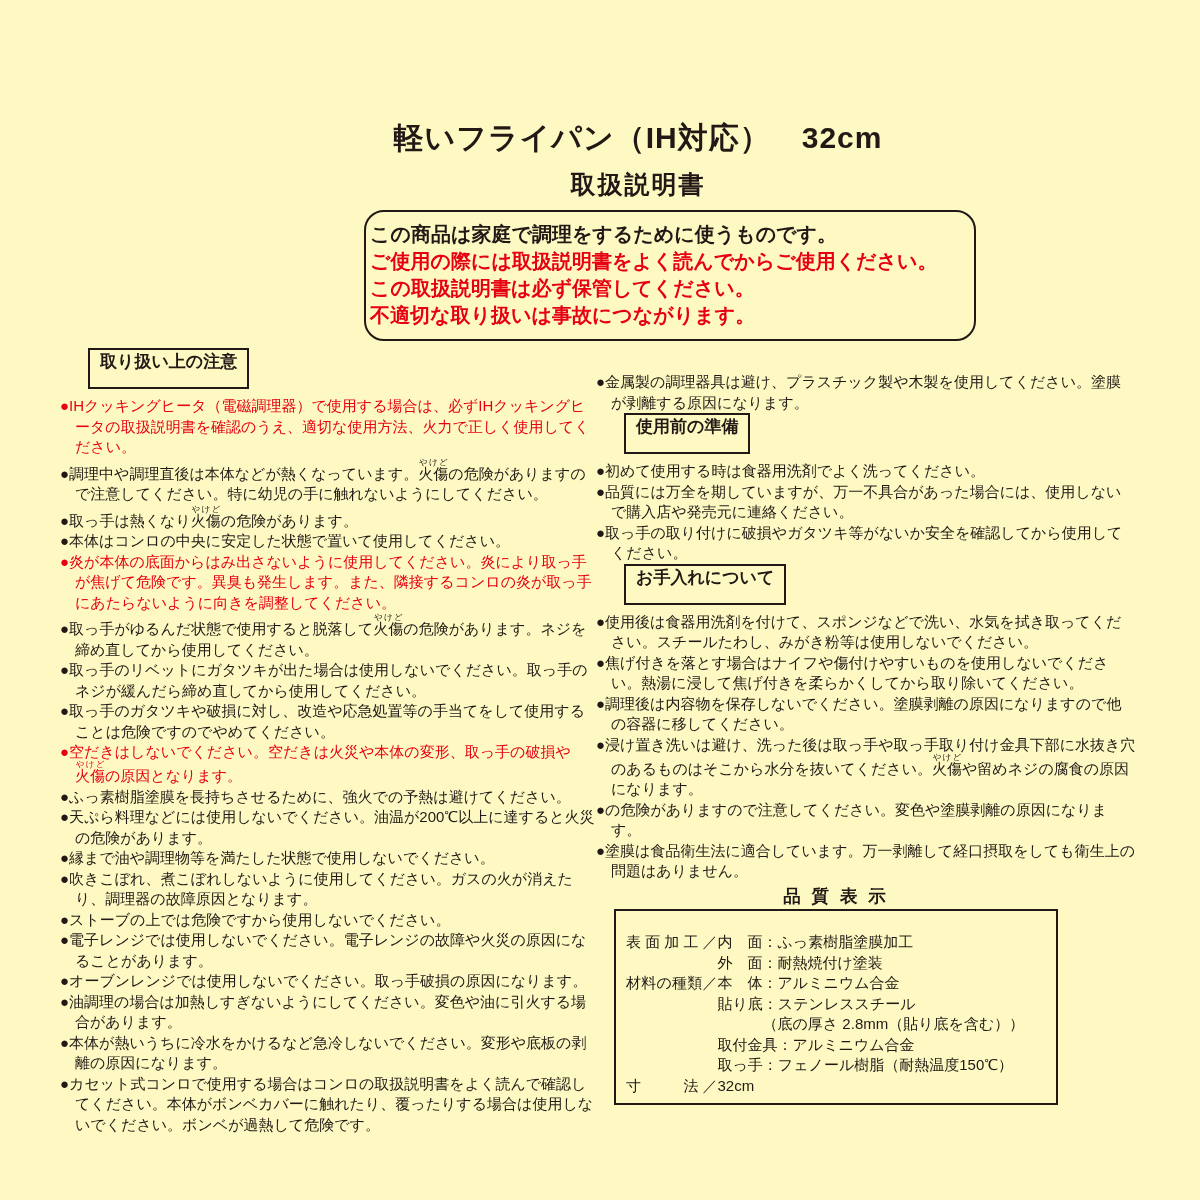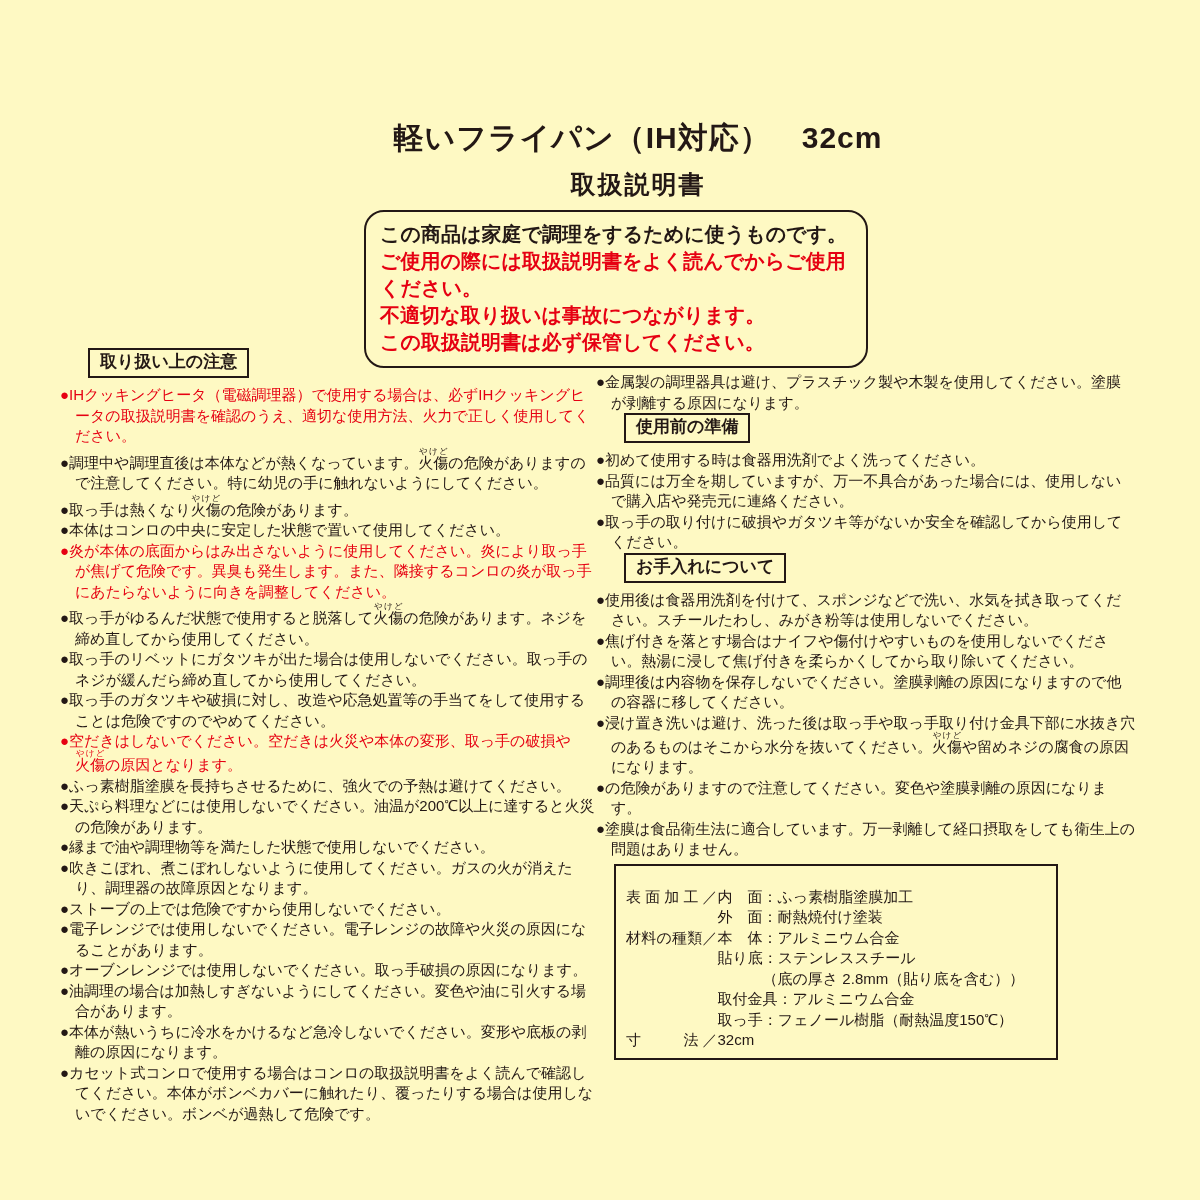--- a/index.html
+++ b/index.html
@@ -6,30 +6,30 @@
   * { margin:0; padding:0; box-sizing:border-box; }
   html,body { background:#ffffff; }
   body { font-family:"Liberation Sans", sans-serif; color:var(--black); }
   .page { position:relative; width:1200px; height:1200px; background:#fef9c3; overflow:hidden; }
 
   .doc-title { position:absolute; top:118px; left:0; width:1276px; text-align:center;
                font-size:30px; font-weight:bold; letter-spacing:1px; }
   .doc-subtitle { position:absolute; top:168px; left:0; width:1276px; text-align:center;
                font-size:25px; font-weight:bold; letter-spacing:2px; }
 
-  .warning-box { position:absolute; left:364px; top:210px; width:504px;
+  .warning-box { position:absolute; left:364px; top:210px; width:612px;
                border:2.5px solid var(--black); border-radius:20px;
-               padding:9px 14px 10px; font-size:20px; font-weight:bold; line-height:27px; }
+               padding:9px 4px 10px; font-size:20px; font-weight:bold; line-height:27px; }
 
   .col { position:absolute; font-size:15px; line-height:20.5px; font-weight:500; }
   .col-left  { left:60px;  top:348px; width:536px; }
   .col-right { left:596px; top:372px; width:540px; }
 
   .section-heading { display:inline-block; border:2px solid var(--black);
-               padding:1px 10px 3px; font-size:17px; font-weight:bold;
+               padding:1px 10px 14px; font-size:17px; font-weight:bold;
                margin:0 0 7px 28px; line-height:22px; }
   .col-right .section-heading { }
 
   .bullet { text-indent:-1em; padding-left:1em; margin:0; }
   [data-color="red"]   { color:var(--red); }
   [data-color="black"] { color:var(--black); }
 
   ruby rt { font-size:8.5px; letter-spacing:0; }
 
   .quality { margin-left:18px; width:444px; margin-top:4px; }
@@ -45,22 +45,22 @@
 <body>
 
 <div class="page">
 
   <div class="doc-title">軽いフライパン（IH対応）　32cm</div>
   <div class="doc-subtitle">取扱説明書</div>
 
   <div class="warning-box">
     <p data-color="black">この商品は家庭で調理をするために使うものです。</p>
     <p data-color="red">ご使用の際には取扱説明書をよく読んでからご使用ください。</p>
+    <p data-color="red">この取扱説明書は必ず保管してください。</p>
     <p data-color="red">不適切な取り扱いは事故につながります。</p>
-    <p data-color="red">この取扱説明書は必ず保管してください。</p>
   </div>
 
   <div class="col col-left">
     <div class="section-heading">取り扱い上の注意</div>
     <p class="bullet" data-color="red">●IHクッキングヒータ（電磁調理器）で使用する場合は、必ずIHクッキングヒータの取扱説明書を確認のうえ、適切な使用方法、火力で正しく使用してください。</p>
     <p class="bullet" data-color="black">●調理中や調理直後は本体などが熱くなっています。<ruby>火傷<rt>やけど</rt></ruby>の危険がありますので注意してください。特に幼児の手に触れないようにしてください。</p>
     <p class="bullet" data-color="black">●取っ手は熱くなり<ruby>火傷<rt>やけど</rt></ruby>の危険があります。</p>
     <p class="bullet" data-color="black">●本体はコンロの中央に安定した状態で置いて使用してください。</p>
     <p class="bullet" data-color="red">●炎が本体の底面からはみ出さないように使用してください。炎により取っ手が焦げて危険です。異臭も発生します。また、隣接するコンロの炎が取っ手にあたらないように向きを調整してください。</p>
     <p class="bullet" data-color="black">●取っ手がゆるんだ状態で使用すると脱落して<ruby>火傷<rt>やけど</rt></ruby>の危険があります。ネジを締め直してから使用してください。</p>
@@ -89,20 +89,21 @@
 
     <div class="section-heading">お手入れについて</div>
     <p class="bullet" data-color="black">●使用後は食器用洗剤を付けて、スポンジなどで洗い、水気を拭き取ってください。スチールたわし、みがき粉等は使用しないでください。</p>
     <p class="bullet" data-color="black">●焦げ付きを落とす場合はナイフや傷付けやすいものを使用しないでください。熱湯に浸して焦げ付きを柔らかくしてから取り除いてください。</p>
     <p class="bullet" data-color="black">●調理後は内容物を保存しないでください。塗膜剥離の原因になりますので他の容器に移してください。</p>
     <p class="bullet" data-color="black">●浸け置き洗いは避け、洗った後は取っ手や取っ手取り付け金具下部に水抜き穴のあるものはそこから水分を抜いてください。<ruby>火傷<rt>やけど</rt></ruby>や留めネジの腐食の原因になります。</p>
     <p class="bullet" data-color="black">●の危険がありますので注意してください。変色や塗膜剥離の原因になります。</p>
     <p class="bullet" data-color="black">●塗膜は食品衛生法に適合しています。万一剥離して経口摂取をしても衛生上の問題はありません。</p>
 
     <div class="quality">
+      <div class="quality-title">品 質 表 示</div>
       <div class="spec-box">
         <div class="spec-row">
             <span class="spec-head">表面加工／</span>
             <span class="spec-value">内　面：ふっ素樹脂塗膜加工</span>
           </div>
         <div class="spec-row">
             <span class="spec-head"></span>
             <span class="spec-value">外　面：耐熱焼付け塗装</span>
           </div>
         <div class="spec-row">

